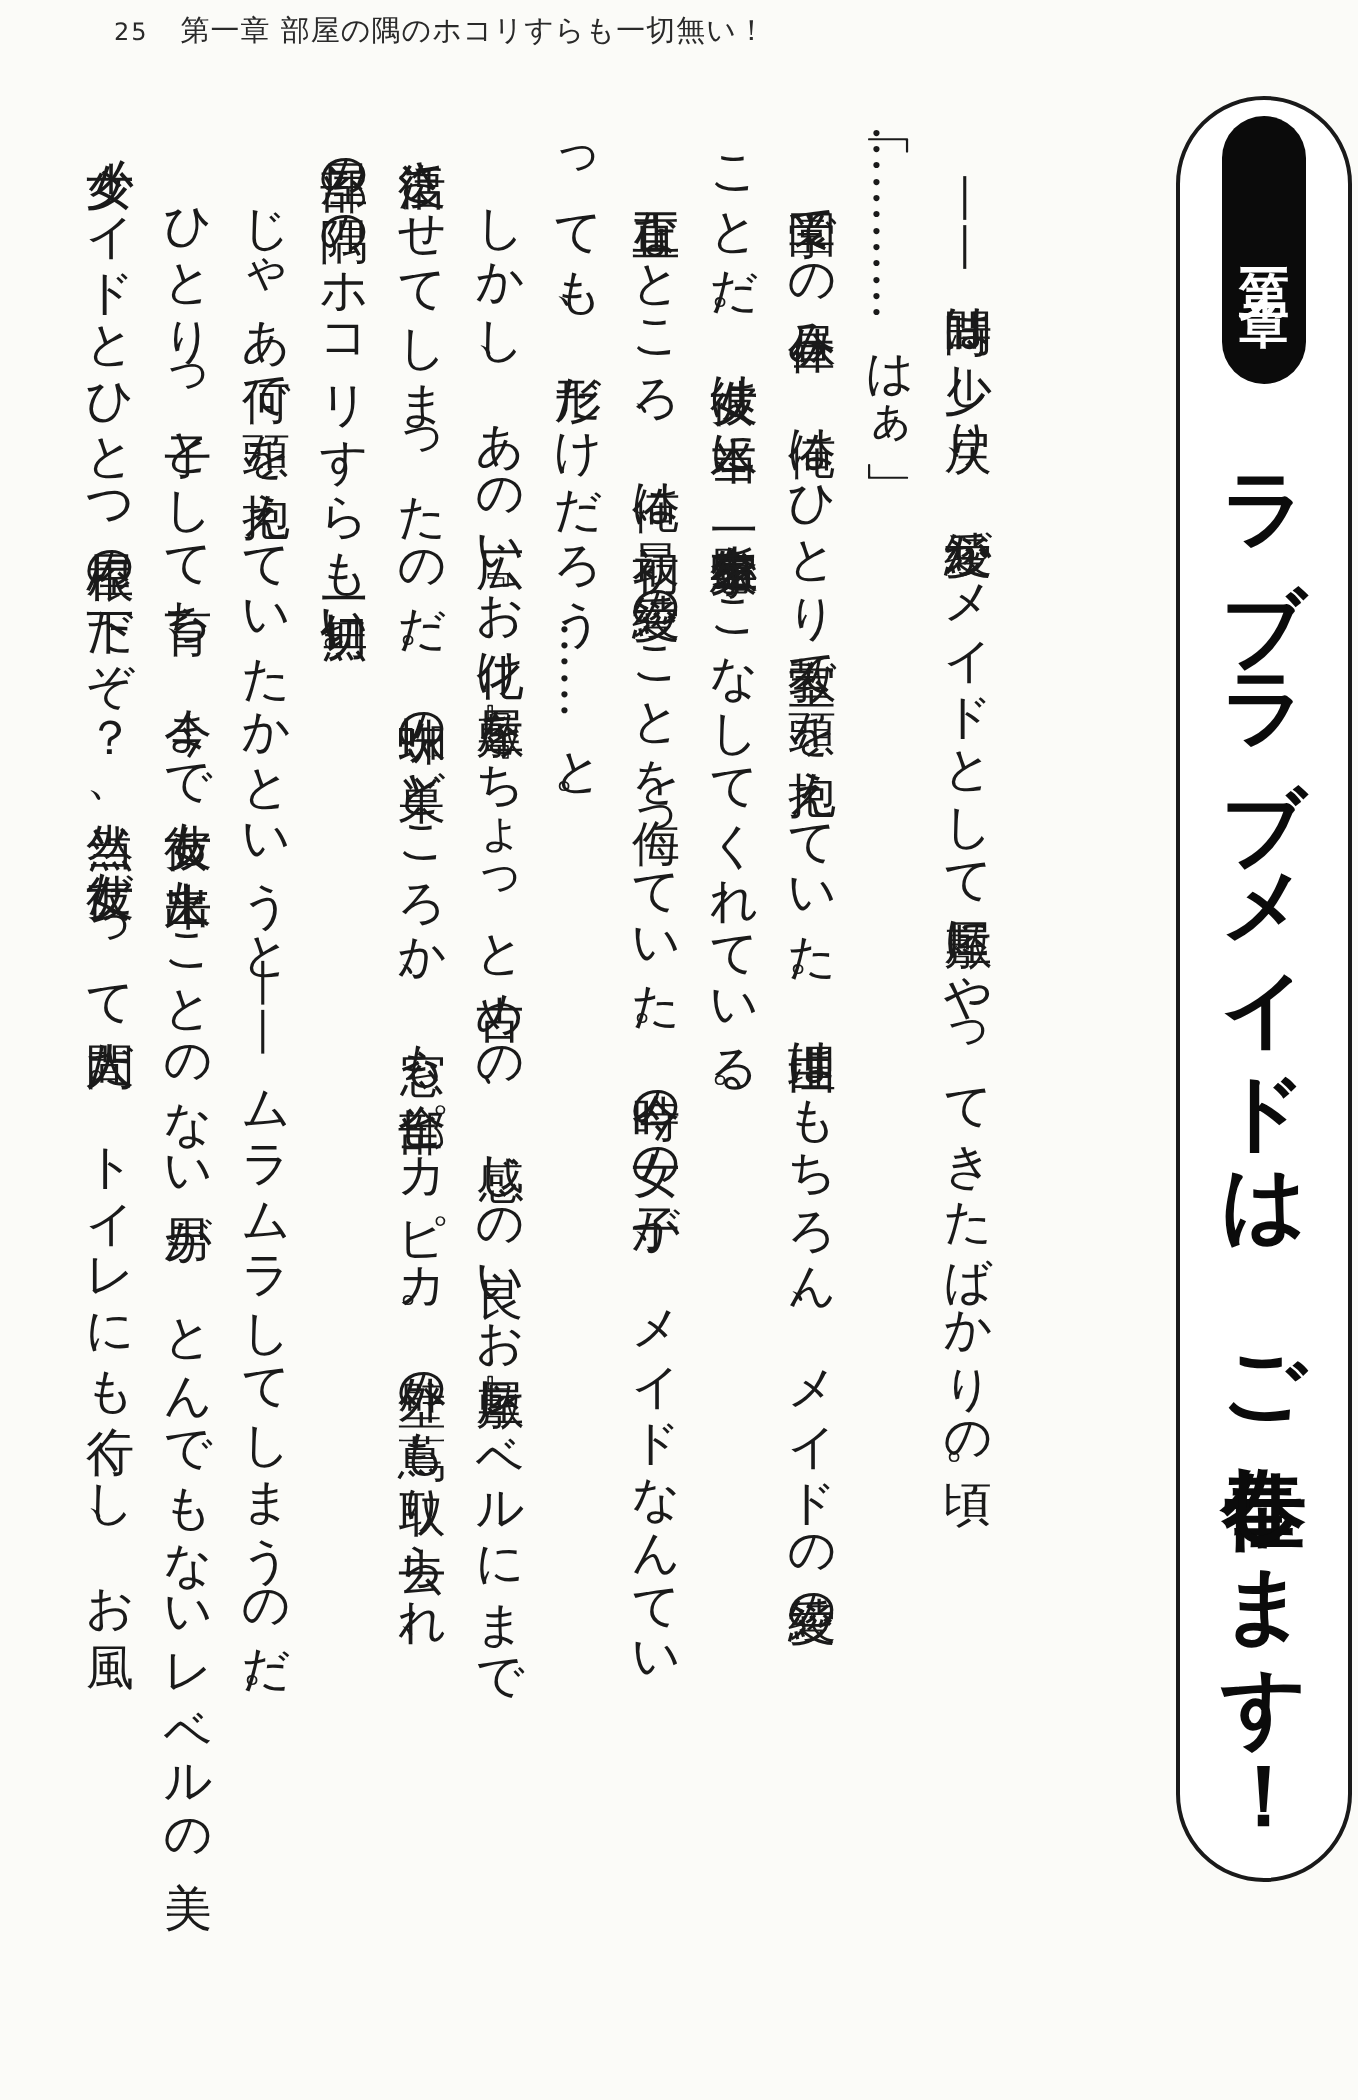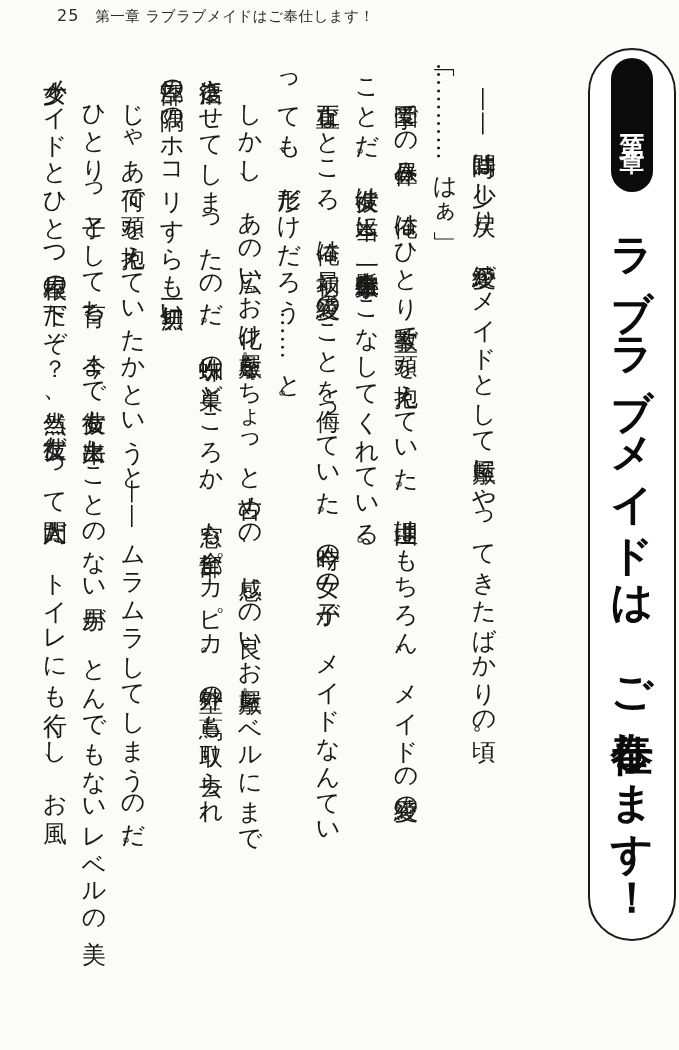--- a/index.html
+++ b/index.html
@@ -16,21 +16,21 @@
   .page-header {
     position: absolute;
     top: 6px;
     left: 57px;
     display: flex;
     align-items: baseline;
     gap: 16px;
     font-family: "DejaVu Sans", "Liberation Sans", sans-serif;
     color: #2a2a2a;
   }
-  .page-number { font-size: 16px; letter-spacing: 1px; }
+  .page-number { font-size: 12px; letter-spacing: 1px; }
   .running-title { font-size: 14.5px; letter-spacing: 0.5px; }
 
   
   .body-text {
     position: absolute;
     top: 62px;
     right: 176px;
     height: 986px;
     writing-mode: vertical-rl;
     font-size: 24px;
@@ -86,21 +86,21 @@
     letter-spacing: 2px;
     color: #0b0b0b;
     white-space: nowrap;
   }
 </style>
 </head>
 <body>
 
 <header class="page-header">
   <span class="page-number">25</span>
-  <span class="running-title">第一章 ラブラブメイドはご奉仕します！</span>
+  <span class="running-title">第一章 部屋の隅のホコリすらも一切無い！</span>
 </header>
 
 <main class="body-text">
   <p class="indent">——時間は少し戻り、綾愛がメイドとして屋敷にやってきたばかりの頃。</p>
   <p>「…………はぁ」</p>
   <p class="indent">学園での昼休み。俺はひとり教室で頭を抱えていた。理由はもちろん、メイドの綾愛の</p>
   <p>ことだ。彼女は本当に、一生懸命家事をこなしてくれている。</p>
   <p class="indent">正直なところ、俺は最初、綾愛のことを侮っていた。今時の女の子が、メイドなんてい</p>
   <p>っても、形だけだろう……と。</p>
   <p class="indent">しかし、あの広い『お化け屋敷』を『ちょっと古めの、感じの良いお屋敷』レベルにまで</p>

